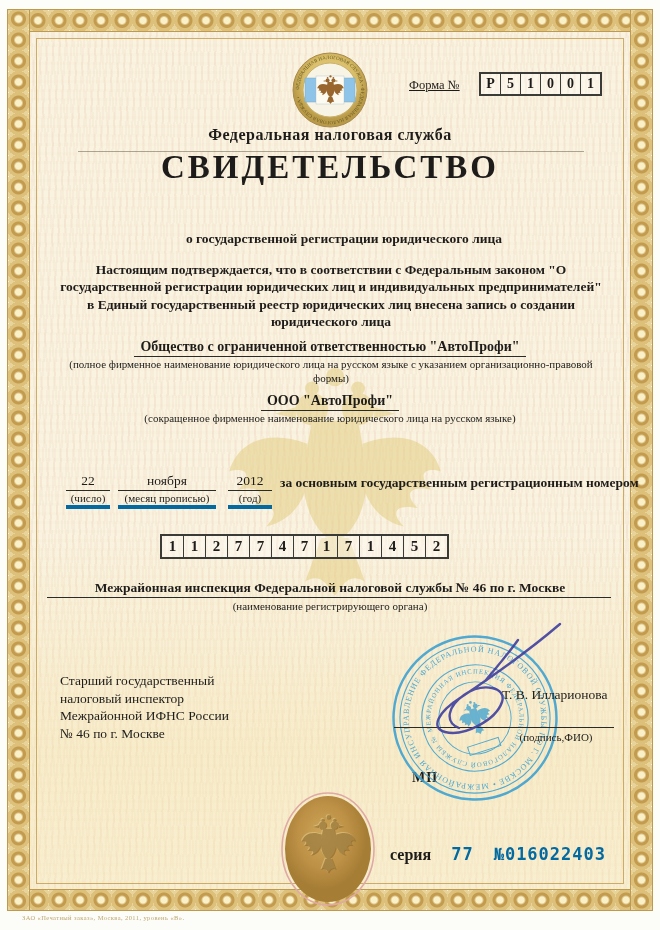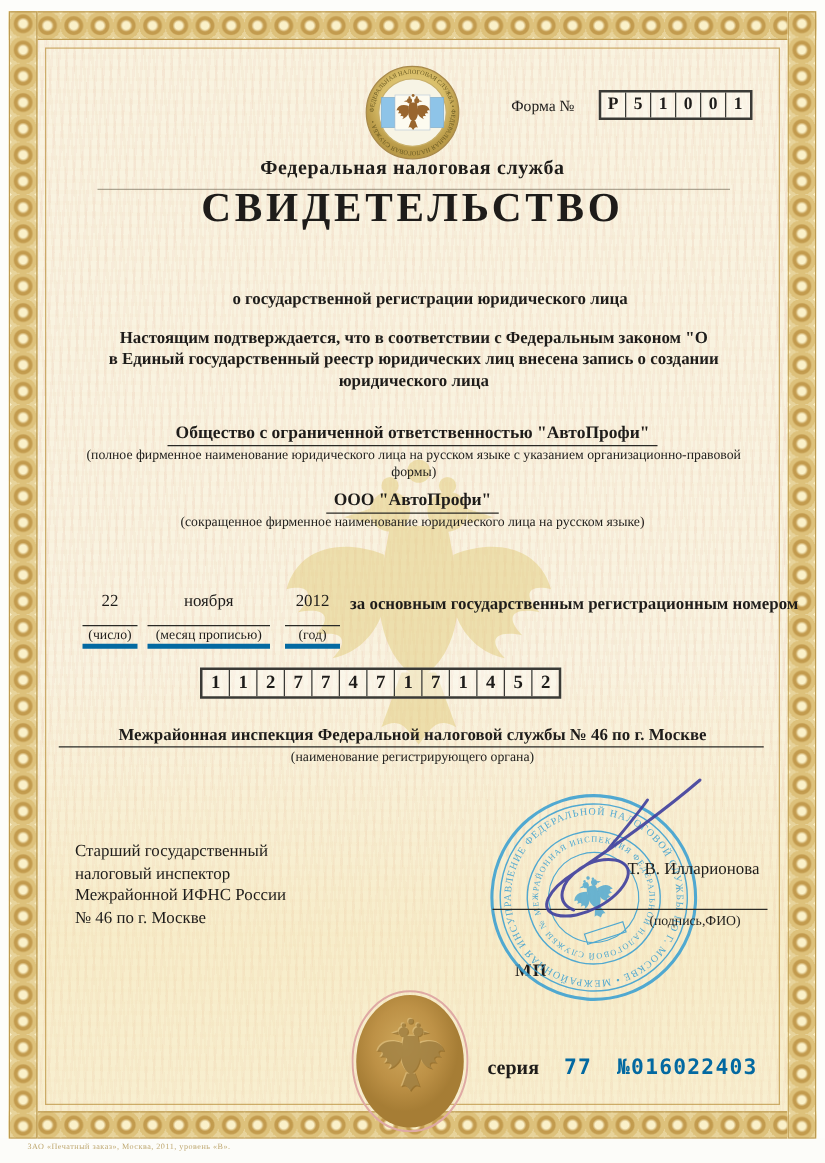--- a/index.html
+++ b/index.html
@@ -28,21 +28,21 @@
   .inner-hairline{position:absolute;left:36px;top:38px;right:36px;bottom:46px;
       border:1px solid rgba(190,150,70,.75);pointer-events:none;}
   .bottom-strip{position:absolute;left:0;top:911px;width:660px;height:19px;background:#fcfcf9;}
   .imprint{position:absolute;left:22px;top:914px;font-size:6.5px;color:#bfa871;letter-spacing:.4px;}
 
   .abs{position:absolute;}
   .ctr{left:0;right:0;text-align:center;}
   .b{font-weight:bold;}
   .watermark{opacity:.50;}
 
-  .forma-label{left:409px;top:78px;font-size:12.5px;}
+  .forma-label{left:409px;top:78px;font-size:12.5px;text-decoration:underline;}
   .cellbox{display:flex;border:2px solid #3a3a36;background:rgba(255,255,255,.35);}
   .cellbox span{display:block;text-align:center;font-weight:bold;font-family:"Liberation Serif",serif;
       border-left:1px solid #3a3a36;line-height:20px;}
   .cellbox span:first-child{border-left:none;}
   .form-cells{left:479px;top:72px;}
   .form-cells span{width:19px;font-size:14px;}
   .ogrn-cells{left:160px;top:534px;}
   .ogrn-cells span{width:21px;font-size:15px;line-height:21px;}
 
   .agency{top:126px;font-size:16px;letter-spacing:.5px;}
@@ -51,21 +51,21 @@
   .subtitle{top:231px;font-size:13.5px;padding-left:28px;}
   .body-par{top:261px;left:42px;right:40px;text-align:center;font-size:13.5px;line-height:17.3px;}
   .uline{display:inline-block;border-bottom:1.4px solid #2a2a26;padding:0 6px 1px;}
   .full-name{top:339px;font-size:14px;}
   .note{font-size:11px;line-height:13.5px;color:#24221f;}
   .note1{top:358px;left:58px;right:56px;text-align:center;}
   .short-name{top:393px;font-size:14px;}
   .note2{top:412px;}
 
   .dfield{position:absolute;text-align:center;font-size:13.5px;}
-  .dfield .val{display:block;border-bottom:1px solid #2a2a26;padding-bottom:11px;}
+  .dfield .val{display:block;border-bottom:1px solid #2a2a26;padding-bottom:1px;}
   .dfield .lbl{display:block;font-size:11px;border-bottom:4px solid #0369a1;padding:1px 0 1px;}
   .f-day{left:66px;top:473px;width:44px;}
   .f-month{left:118px;top:473px;width:98px;}
   .f-year{left:228px;top:473px;width:44px;}
   .ogrn-intro{left:280px;top:475px;font-size:13.5px;}
 
   .authority{top:580px;font-size:13.5px;}
   .authority-rule{left:47px;right:49px;top:597px;border-top:1px solid #2a2a26;}
   .authority-label{top:600px;}
 
@@ -146,20 +146,21 @@
     <span>1</span>
   </div>
 
   <div class="abs ctr b agency">Федеральная налоговая служба</div>
   <div class="abs agency-rule"></div>
   <div class="abs ctr b doc-title">СВИДЕТЕЛЬСТВО</div>
   <div class="abs ctr b subtitle">о государственной регистрации юридического лица</div>
 
   <div class="abs b body-par">
     <div>Настоящим подтверждается, что в соответствии с Федеральным законом "О</div>
+    <div>государственной регистрации юридических лиц и индивидуальных предпринимателей"</div>
     <div>в Единый государственный реестр юридических лиц внесена запись о создании</div>
     <div>юридического лица</div>
   </div>
 
   <div class="abs ctr b full-name">
     <span class="uline">Общество с ограниченной ответственностью "АвтоПрофи"</span>
   </div>
   <div class="abs note note1">(полное фирменное наименование юридического лица на русском языке с указанием организационно-правовой формы)</div>
   <div class="abs ctr b short-name">
     <span class="uline">ООО "АвтоПрофи"</span>

